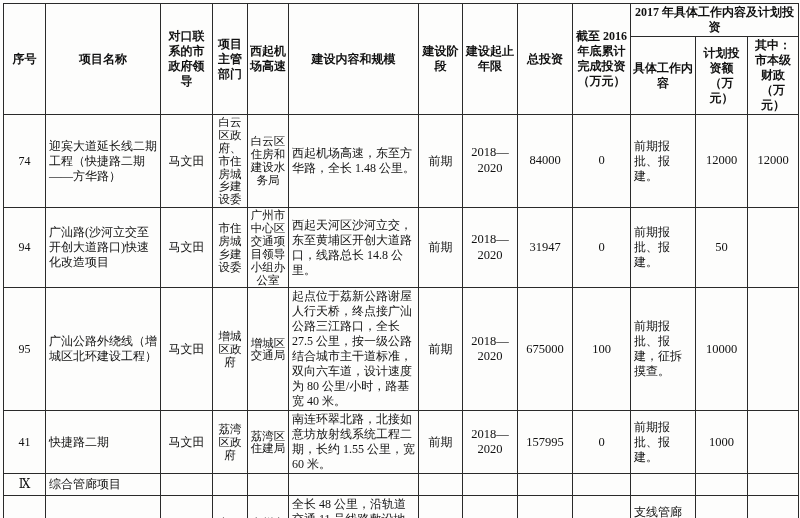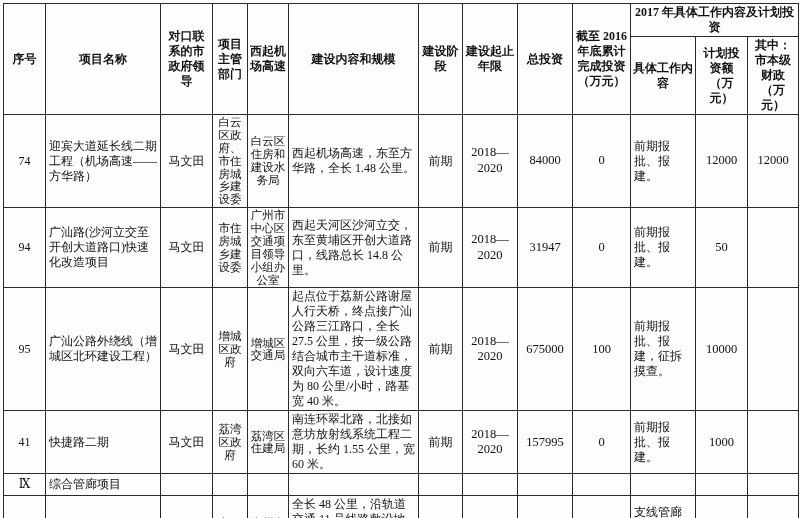--- a/index.html
+++ b/index.html
@@ -77,21 +77,21 @@
       </tr>
       <tr class="hdr-sub">
         <th>具体工作内容</th>
         <th>计划投资额（万元）</th>
         <th>其中：市本级财政（万元）</th>
       </tr>
     </thead>
     <tbody>
       <tr class="r93">
         <td>74</td>
-        <td class="l">迎宾大道延长线二期工程（机场高速——方华路）</td>
+        <td class="l">迎宾大道延长线二期工程（快捷路二期——方华路）</td>
         <td>马文田</td>
         <td class="t">白云区政府、市住房城乡建设委</td>
         <td class="t">白云区住房和建设水务局</td>
         <td class="l">西起机场高速，东至方华路，全长 1.48 公里。</td>
         <td>前期</td>
         <td class="num">2018—2020</td>
         <td class="num">84000</td>
         <td class="num">0</td>
         <td class="l">前期报批、报建。</td>
         <td class="num">12000</td>

